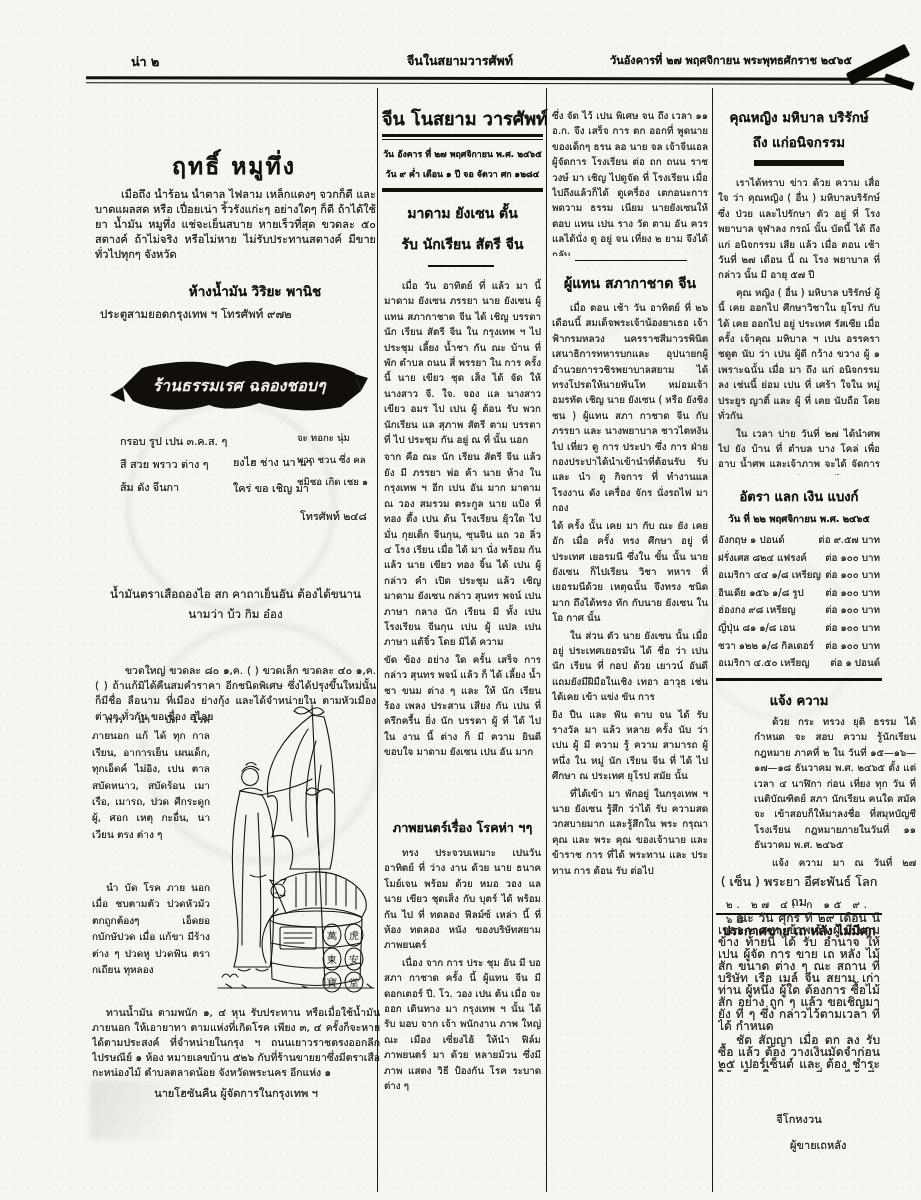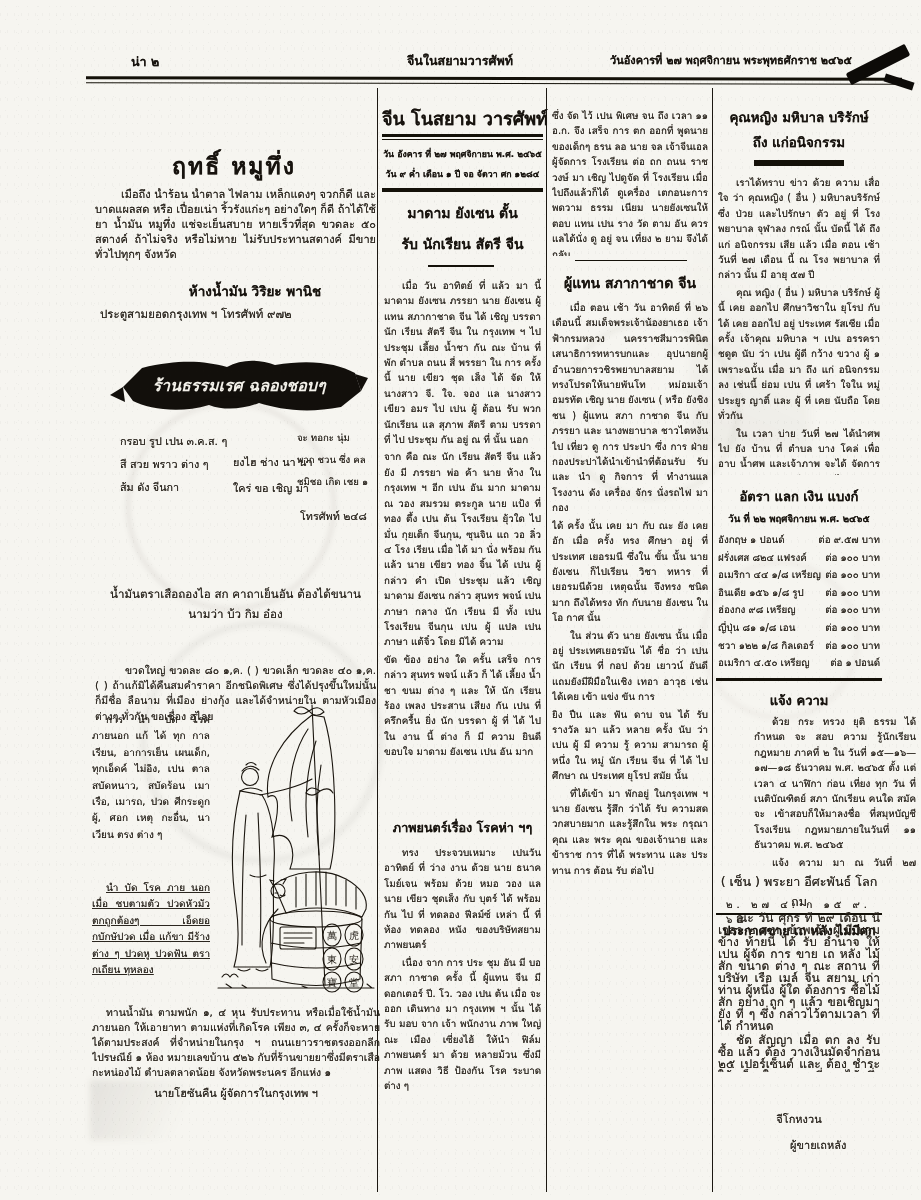--- a/index.html
+++ b/index.html
@@ -73,21 +73,21 @@
 
   <div class="abs txt ctr" style="left:92px;top:585px;width:287px;font-size:11.6px;">น้ำมันตราเสือถองไอ สก คาถาเย็นอัน ต้องได้ขนาน</div>
   <div class="abs txt ctr" style="left:92px;top:605px;width:287px;font-size:11.6px;">นามว่า บ้ว กิม อ๋อง</div>
   <div class="abs txt jus clip" style="left:95px;top:663px;width:281px;height:62px;font-size:10.4px;line-height:15.2px;">
       <span style="display:block;text-indent:30px;">ขวดใหญ่ ขวดละ ๘๐ ๑,ค. (        ) ขวดเล็ก ขวดละ ๔๐ ๑,ค. (        ) ถ้าแก้มิได้คืนสมคำราคา อีกชนิดพิเศษ ซึ่งได้ปรุงขึ้นใหม่นั้นก็มีชื่อ ลือนาม ที่เมือง ย่างกุ้ง และได้จำหน่ายใน ตามหัวเมือง ต่างๆ ทั่วกัน ขอเชื่อง อุไลย</span>
     </div>
   <div class="abs txt jus clip" style="left:92px;top:712px;width:118px;height:162px;font-size:10px;line-height:16.4px;">
       <span style="display:block;text-indent:14px;">การ นำ บัด โรค ภายนอก แก้ ได้ ทุก กาลเรียน, อาการเย็น เผนเด็ก, ทุกเอ็ดค์ ไม่อิง, เปน ตาล สบัดหนาว, สบัดร้อน เมาเรือ, เมารถ, ปวด ศีกระดูกผู้, ศอก เหตุ กะอื่น, นาเวียน ตรง ต่าง ๆ</span>
     </div>
   <div class="abs txt jus clip" style="left:92px;top:880px;width:118px;height:112px;font-size:10px;line-height:16.4px;">
-      <span style="display:block;text-indent:14px;text-decoration:underline;">นำ บัด โรค ภาย นอก เมื่อ ชบตามตัว ปวดหัวมัวตกถูกต้องๆ เอ็ดยอกบักษัปวด เมื่อ แก้ขา มีร้าง ต่าง ๆ ปวดหู ปวดฟัน ตรากเถียน ทุหลอง</span>
+      <span style="display:block;text-indent:14px;">นำ บัด โรค ภาย นอก เมื่อ ชบตามตัว ปวดหัวมัวตกถูกต้องๆ เอ็ดยอกบักษัปวด เมื่อ แก้ขา มีร้าง ต่าง ๆ ปวดหู ปวดฟัน ตรากเถียน ทุหลอง</span>
     </div>
 
   <svg class="abs" style="left:212px;top:695px;" width="168" height="300" viewBox="0 0 168 300">
     <path class="ink" d="M100 10 L113 290" stroke-width="2"></path>
     <path class="ink" d="M97 16 q-9 -8 -15 0 q7 6 15 0 q9 -7 15 1 q-8 7 -15 -1"></path>
     <path class="ink" d="M100 20 C70 42 52 72 56 102 C70 94 66 122 60 142 C80 134 84 158 78 174 L118 174 C126 142 124 62 112 22 Z"></path>
     <path class="ink" d="M96 34 C80 58 74 92 80 126"></path>
     <path class="ink" d="M104 46 C94 76 92 110 96 142"></path>
     <path class="ink" d="M109 70 C104 100 104 132 107 160"></path>
     <path class="ink" d="M108 96 q-10 -7 -14 2 q7 5 14 -2 q9 -5 13 2"></path>

